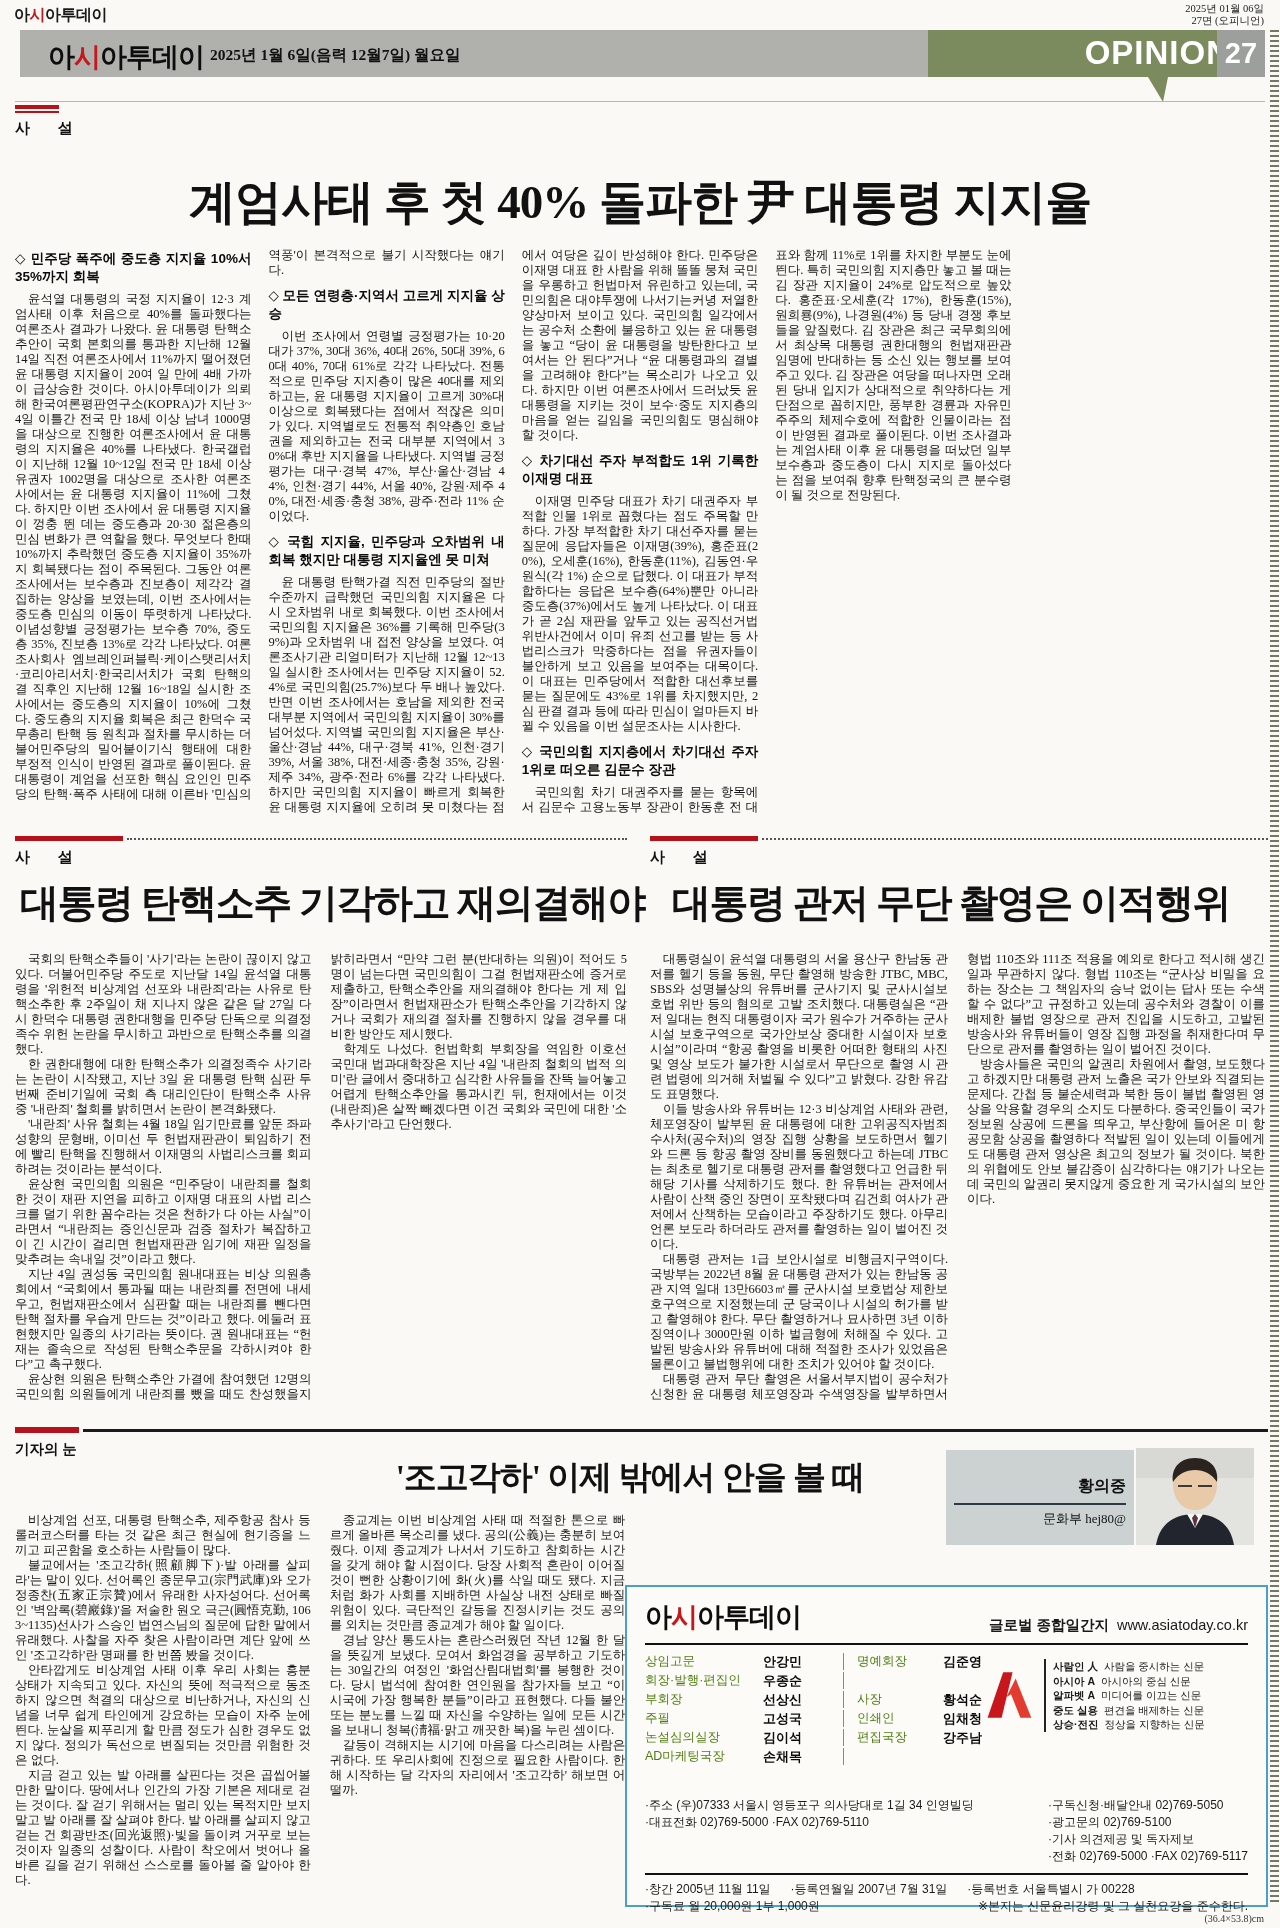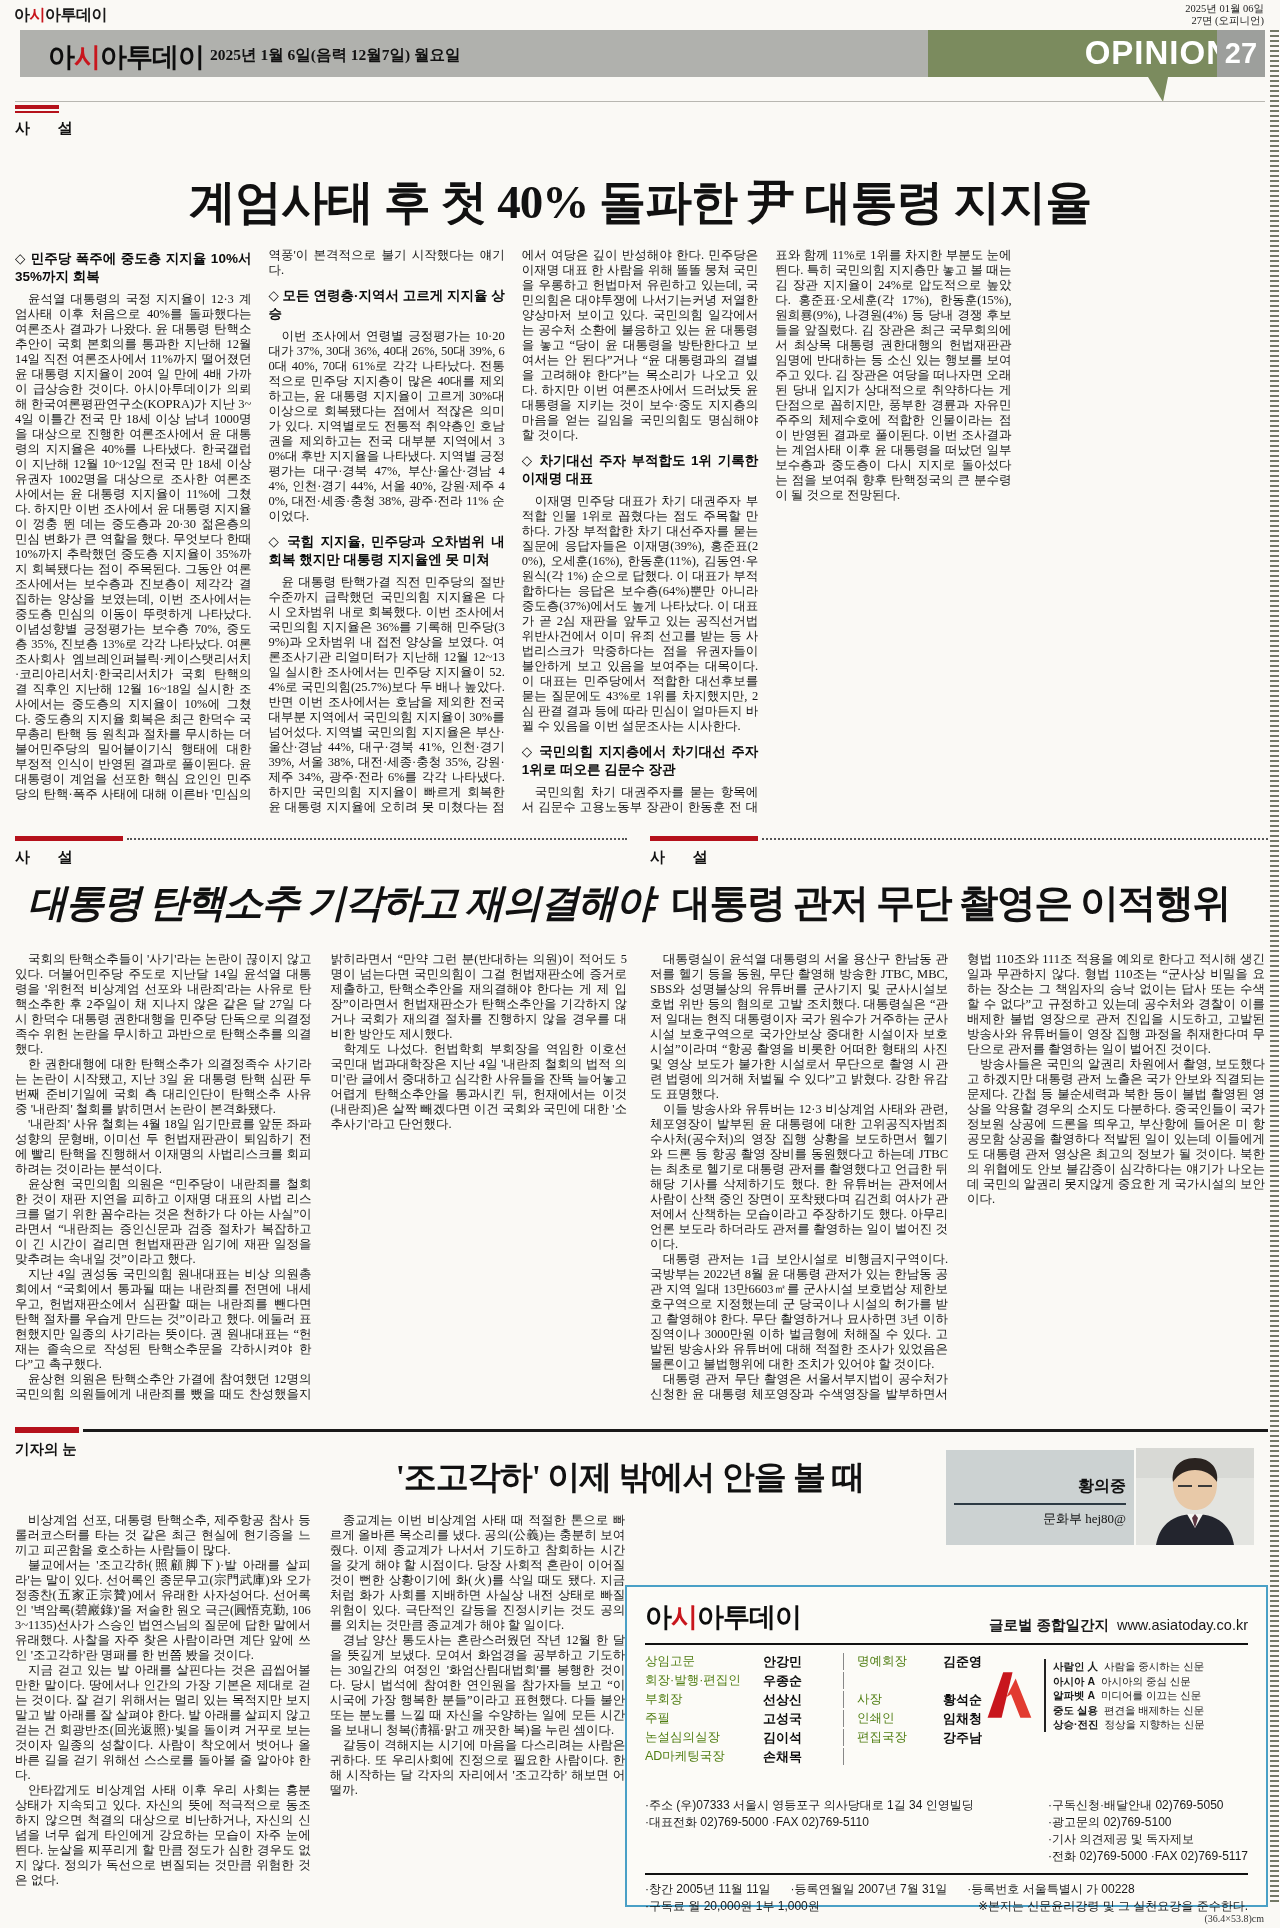--- a/index.html
+++ b/index.html
@@ -119,21 +119,21 @@
       <div class="para">이재명 민주당 대표가 차기 대권주자 부적합 인물 1위로 꼽혔다는 점도 주목할 만하다. 가장 부적합한 차기 대선주자를 묻는 질문에 응답자들은 이재명(39%), 홍준표(20%), 오세훈(16%), 한동훈(11%), 김동연·우원식(각 1%) 순으로 답했다. 이 대표가 부적합하다는 응답은 보수층(64%)뿐만 아니라 중도층(37%)에서도 높게 나타났다. 이 대표가 곧 2심 재판을 앞두고 있는 공직선거법 위반사건에서 이미 유죄 선고를 받는 등 사법리스크가 막중하다는 점을 유권자들이 불안하게 보고 있음을 보여주는 대목이다. 이 대표는 민주당에서 적합한 대선후보를 묻는 질문에도 43%로 1위를 차지했지만, 2심 판결 결과 등에 따라 민심이 얼마든지 바뀔 수 있음을 이번 설문조사는 시사한다.</div>
       <div class="subhead">◇ 국민의힘 지지층에서 차기대선 주자 1위로 떠오른 김문수 장관</div>
       <div class="para">국민의힘 차기 대권주자를 묻는 항목에서 김문수 고용노동부 장관이 한동훈 전 대표와 함께 11%로 1위를 차지한 부분도 눈에 띈다. 특히 국민의힘 지지층만 놓고 볼 때는 김 장관 지지율이 24%로 압도적으로 높았다. 홍준표·오세훈(각 17%), 한동훈(15%), 원희룡(9%), 나경원(4%) 등 당내 경쟁 후보들을 앞질렀다. 김 장관은 최근 국무회의에서 최상목 대통령 권한대행의 헌법재판관 임명에 반대하는 등 소신 있는 행보를 보여주고 있다. 김 장관은 여당을 떠나자면 오래된 당내 입지가 상대적으로 취약하다는 게 단점으로 꼽히지만, 풍부한 경륜과 자유민주주의 체제수호에 적합한 인물이라는 점이 반영된 결과로 풀이된다. 이번 조사결과는 계엄사태 이후 윤 대통령을 떠났던 일부 보수층과 중도층이 다시 지지로 돌아섰다는 점을 보여줘 향후 탄핵정국의 큰 분수령이 될 것으로 전망된다.</div>
     </div>
 
   <div class="red-seg" style="left:15px;top:836px;width:108px;"></div>
   <div class="dot-rule" style="left:127px;top:838px;width:500px;"></div>
   <div class="ed-flag" style="left:15px;top:848px;">
     <div class="lbl">사 설</div>
   </div>
-  <div class="h2" style="left:28px;top:876px;font-style:italic;">대통령 탄핵소추 기각하고 재의결해야</div>
+  <div class="h2" style="left:20px;top:876px;">대통령 탄핵소추 기각하고 재의결해야</div>
   <div id="ed2-body" class="body-cols">
       <p class="para">국회의 탄핵소추들이 '사기'라는 논란이 끊이지 않고 있다. 더불어민주당 주도로 지난달 14일 윤석열 대통령을 '위헌적 비상계엄 선포와 내란죄'라는 사유로 탄핵소추한 후 2주일이 채 지나지 않은 같은 달 27일 다시 한덕수 대통령 권한대행을 민주당 단독으로 의결정족수 위헌 논란을 무시하고 과반으로 탄핵소추를 의결했다.</p>
       <p class="para">한 권한대행에 대한 탄핵소추가 의결정족수 사기라는 논란이 시작됐고, 지난 3일 윤 대통령 탄핵 심판 두 번째 준비기일에 국회 측 대리인단이 탄핵소추 사유 중 '내란죄' 철회를 밝히면서 논란이 본격화됐다.</p>
       <p class="para">'내란죄' 사유 철회는 4월 18일 임기만료를 앞둔 좌파성향의 문형배, 이미선 두 헌법재판관이 퇴임하기 전에 빨리 탄핵을 진행해서 이재명의 사법리스크를 회피하려는 것이라는 분석이다.</p>
       <p class="para">윤상현 국민의힘 의원은 “민주당이 내란죄를 철회한 것이 재판 지연을 피하고 이재명 대표의 사법 리스크를 덜기 위한 꼼수라는 것은 천하가 다 아는 사실”이라면서 “내란죄는 증인신문과 검증 절차가 복잡하고 이 긴 시간이 걸리면 헌법재판관 임기에 재판 일정을 맞추려는 속내일 것”이라고 했다.</p>
       <p class="para">지난 4일 권성동 국민의힘 원내대표는 비상 의원총회에서 “국회에서 통과될 때는 내란죄를 전면에 내세우고, 헌법재판소에서 심판할 때는 내란죄를 뺀다면 탄핵 절차를 우습게 만드는 것”이라고 했다. 에둘러 표현했지만 일종의 사기라는 뜻이다. 권 원내대표는 “헌재는 졸속으로 작성된 탄핵소추문을 각하시켜야 한다”고 촉구했다.</p>
       <p class="para">윤상현 의원은 탄핵소추안 가결에 참여했던 12명의 국민의힘 의원들에게 내란죄를 뺐을 때도 찬성했을지 밝히라면서 “만약 그런 분(반대하는 의원)이 적어도 5명이 넘는다면 국민의힘이 그걸 헌법재판소에 증거로 제출하고, 탄핵소추안을 재의결해야 한다는 게 제 입장”이라면서 헌법재판소가 탄핵소추안을 기각하지 않거나 국회가 재의결 절차를 진행하지 않을 경우를 대비한 방안도 제시했다.</p>
       <p class="para">학계도 나섰다. 헌법학회 부회장을 역임한 이호선 국민대 법과대학장은 지난 4일 '내란죄 철회의 법적 의미'란 글에서 중대하고 심각한 사유들을 잔뜩 늘어놓고 어렵게 탄핵소추안을 통과시킨 뒤, 헌재에서는 이것(내란죄)은 살짝 빼겠다면 이건 국회와 국민에 대한 '소추사기'라고 단언했다.</p>
     </div>
 
@@ -151,22 +151,22 @@
       <p class="para">방송사들은 국민의 알권리 차원에서 촬영, 보도했다고 하겠지만 대통령 관저 노출은 국가 안보와 직결되는 문제다. 간첩 등 불순세력과 북한 등이 불법 촬영된 영상을 악용할 경우의 소지도 다분하다. 중국인들이 국가정보원 상공에 드론을 띄우고, 부산항에 들어온 미 항공모함 상공을 촬영하다 적발된 일이 있는데 이들에게도 대통령 관저 영상은 최고의 정보가 될 것이다. 북한의 위협에도 안보 불감증이 심각하다는 얘기가 나오는데 국민의 알권리 못지않게 중요한 게 국가시설의 보안이다.</p>
     </div>
 
   <div class="rep-rule-red"></div>
   <div class="rep-rule-black"></div>
   <div class="rep-label">기자의 눈</div>
   <div class="rep-h">'조고각하' 이제 밖에서 안을 볼 때</div>
   <div id="rep-body" class="body-cols">
       <p class="para">비상계엄 선포, 대통령 탄핵소추, 제주항공 참사 등 롤러코스터를 타는 것 같은 최근 현실에 현기증을 느끼고 피곤함을 호소하는 사람들이 많다.</p>
       <p class="para">불교에서는 '조고각하(照顧脚下)·발 아래를 살피라'는 말이 있다. 선어록인 종문무고(宗門武庫)와 오가정종찬(五家正宗贊)에서 유래한 사자성어다. 선어록인 '벽암록(碧巖錄)'을 저술한 원오 극근(圓悟克勤, 1063~1135)선사가 스승인 법연스님의 질문에 답한 말에서 유래했다. 사찰을 자주 찾은 사람이라면 계단 앞에 쓰인 '조고각하'란 명패를 한 번쯤 봤을 것이다.</p>
+      <p class="para">안타깝게도 비상계엄 사태 이후 우리 사회는 흥분 상태가 지속되고 있다. 자신의 뜻에 적극적으로 동조하지 않으면 척결의 대상으로 비난하거나, 자신의 신념을 너무 쉽게 타인에게 강요하는 모습이 자주 눈에 띈다. 눈살을 찌푸리게 할 만큼 정도가 심한 경우도 없지 않다. 정의가 독선으로 변질되는 것만큼 위험한 것은 없다.</p>
       <p class="para">지금 걷고 있는 발 아래를 살핀다는 것은 곱씹어볼 만한 말이다. 땅에서나 인간의 가장 기본은 제대로 걷는 것이다. 잘 걷기 위해서는 멀리 있는 목적지만 보지 말고 발 아래를 잘 살펴야 한다. 발 아래를 살피지 않고 걷는 건 회광반조(回光返照)·빛을 돌이켜 거꾸로 보는 것이자 일종의 성찰이다. 사람이 착오에서 벗어나 올바른 길을 걷기 위해선 스스로를 돌아볼 줄 알아야 한다.</p>
-      <p class="para">안타깝게도 비상계엄 사태 이후 우리 사회는 흥분 상태가 지속되고 있다. 자신의 뜻에 적극적으로 동조하지 않으면 척결의 대상으로 비난하거나, 자신의 신념을 너무 쉽게 타인에게 강요하는 모습이 자주 눈에 띈다. 눈살을 찌푸리게 할 만큼 정도가 심한 경우도 없지 않다. 정의가 독선으로 변질되는 것만큼 위험한 것은 없다.</p>
       <p class="para">종교계는 이번 비상계엄 사태 때 적절한 톤으로 빠르게 올바른 목소리를 냈다. 공의(公義)는 충분히 보여줬다. 이제 종교계가 나서서 기도하고 참회하는 시간을 갖게 해야 할 시점이다. 당장 사회적 혼란이 이어질 것이 뻔한 상황이기에 화(火)를 삭일 때도 됐다. 지금처럼 화가 사회를 지배하면 사실상 내전 상태로 빠질 위험이 있다. 극단적인 갈등을 진정시키는 것도 공의를 외치는 것만큼 종교계가 해야 할 일이다.</p>
       <p class="para">경남 양산 통도사는 혼란스러웠던 작년 12월 한 달을 뜻깊게 보냈다. 모여서 화엄경을 공부하고 기도하는 30일간의 여정인 '화엄산림대법회'를 봉행한 것이다. 당시 법석에 참여한 연인원을 참가자들 보고 “이 시국에 가장 행복한 분들”이라고 표현했다. 다들 불안 또는 분노를 느낄 때 자신을 수양하는 일에 모든 시간을 보내니 청복(淸福·맑고 깨끗한 복)을 누린 셈이다.</p>
       <p class="para">갈등이 격해지는 시기에 마음을 다스리려는 사람은 귀하다. 또 우리사회에 진정으로 필요한 사람이다. 한 해 시작하는 달 각자의 자리에서 '조고각하' 해보면 어떨까.</p>
     </div>
 
   <div class="byline-box">
     <div class="byline-name">황의중</div>
     <div class="byline-rule"></div>
     <div class="byline-dept">문화부 hej80@</div>
   </div>

